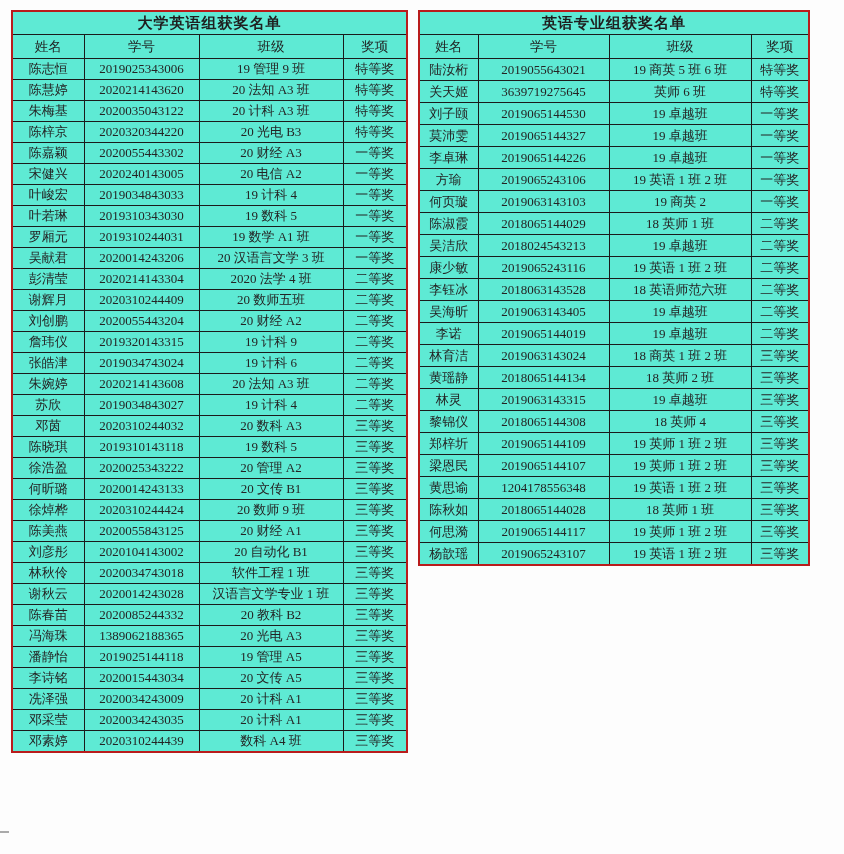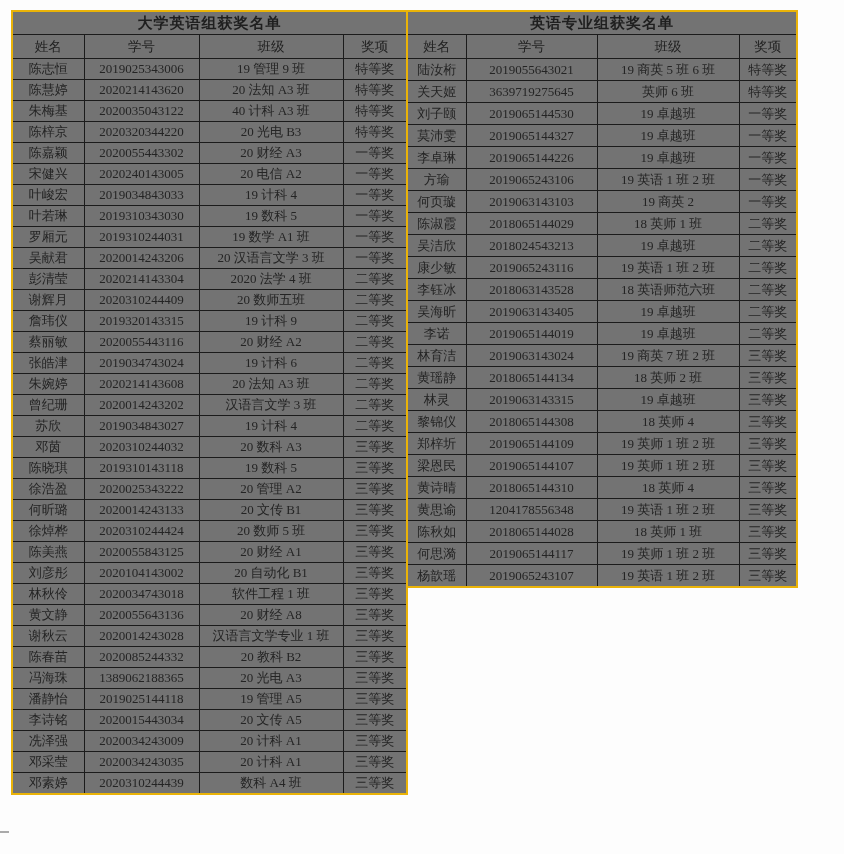--- a/index.html
+++ b/index.html
@@ -17,25 +17,25 @@
     width: 844px;
     height: 854px;
     background: #fdfdfd;
     overflow: hidden;
   }
   table.award-table {
     position: absolute;
     top: 10px;
     border-collapse: collapse;
     table-layout: fixed;
-    background: #737373;
-    border: 2px solid #eab308;
+    background: #5eead4;
+    border: 2px solid #b91c1c;
   }
   table.award-table.left { left: 11px; width: 395px; }
-  table.award-table.right { left: 406px; width: 390px; }
+  table.award-table.right { left: 418px; width: 390px; }
 
   .award-table th, .award-table td {
     border: 1px solid #1b1b1b;
     text-align: center;
     vertical-align: middle;
     padding: 0 2px;
     overflow: hidden;
     white-space: nowrap;
     color: #1f1f1f;
   }
@@ -99,21 +99,21 @@
         </tr>
         <tr>
           <td>陈慧婷</td>
           <td>2020214143620</td>
           <td>20 法知 A3 班</td>
           <td>特等奖</td>
         </tr>
         <tr>
           <td>朱梅基</td>
           <td>2020035043122</td>
-          <td>40 计科 A3 班</td>
+          <td>20 计科 A3 班</td>
           <td>特等奖</td>
         </tr>
         <tr>
           <td>陈梓京</td>
           <td>2020320344220</td>
           <td>20 光电 B3</td>
           <td>特等奖</td>
         </tr>
         <tr>
           <td>陈嘉颖</td>
@@ -157,50 +157,44 @@
           <td>2020 法学 4 班</td>
           <td>二等奖</td>
         </tr>
         <tr>
           <td>谢辉月</td>
           <td>2020310244409</td>
           <td>20 数师五班</td>
           <td>二等奖</td>
         </tr>
         <tr>
+          <td>刘创鹏</td>
+          <td>2020055443204</td>
+          <td>20 财经 A2</td>
+          <td>二等奖</td>
+        </tr>
+        <tr>
           <td>詹玮仪</td>
           <td>2019320143315</td>
           <td>19 计科 9</td>
           <td>二等奖</td>
         </tr>
         <tr>
-          <td>蔡丽敏</td>
-          <td>2020055443116</td>
-          <td>20 财经 A2</td>
-          <td>二等奖</td>
-        </tr>
-        <tr>
           <td>张皓津</td>
           <td>2019034743024</td>
           <td>19 计科 6</td>
           <td>二等奖</td>
         </tr>
         <tr>
           <td>朱婉婷</td>
           <td>2020214143608</td>
           <td>20 法知 A3 班</td>
           <td>二等奖</td>
         </tr>
         <tr>
-          <td>曾纪珊</td>
-          <td>2020014243202</td>
-          <td>汉语言文学 3 班</td>
-          <td>二等奖</td>
-        </tr>
-        <tr>
           <td>苏欣</td>
           <td>2019034843027</td>
           <td>19 计科 4</td>
           <td>二等奖</td>
         </tr>
         <tr>
           <td>邓茵</td>
           <td>2020310244032</td>
           <td>20 数科 A3</td>
           <td>三等奖</td>
@@ -219,45 +213,39 @@
         </tr>
         <tr>
           <td>何昕璐</td>
           <td>2020014243133</td>
           <td>20 文传 B1</td>
           <td>三等奖</td>
         </tr>
         <tr>
           <td>徐焯桦</td>
           <td>2020310244424</td>
-          <td>20 数师 5 班</td>
+          <td>20 数师 9 班</td>
           <td>三等奖</td>
         </tr>
         <tr>
           <td>陈美燕</td>
           <td>2020055843125</td>
           <td>20 财经 A1</td>
           <td>三等奖</td>
         </tr>
         <tr>
           <td>刘彦彤</td>
           <td>2020104143002</td>
           <td>20 自动化 B1</td>
           <td>三等奖</td>
         </tr>
         <tr>
           <td>林秋伶</td>
           <td>2020034743018</td>
           <td>软件工程 1 班</td>
-          <td>三等奖</td>
-        </tr>
-        <tr>
-          <td>黄文静</td>
-          <td>2020055643136</td>
-          <td>20 财经 A8</td>
           <td>三等奖</td>
         </tr>
         <tr>
           <td>谢秋云</td>
           <td>2020014243028</td>
           <td>汉语言文学专业 1 班</td>
           <td>三等奖</td>
         </tr>
         <tr>
           <td>陈春苗</td>
@@ -397,21 +385,21 @@
         </tr>
         <tr>
           <td>李诺</td>
           <td>2019065144019</td>
           <td>19 卓越班</td>
           <td>二等奖</td>
         </tr>
         <tr>
           <td>林育洁</td>
           <td>2019063143024</td>
-          <td>19 商英 7 班 2 班</td>
+          <td>18 商英 1 班 2 班</td>
           <td>三等奖</td>
         </tr>
         <tr>
           <td>黄瑶静</td>
           <td>2018065144134</td>
           <td>18 英师 2 班</td>
           <td>三等奖</td>
         </tr>
         <tr>
           <td>林灵</td>
@@ -431,26 +419,20 @@
           <td>19 英师 1 班 2 班</td>
           <td>三等奖</td>
         </tr>
         <tr>
           <td>梁恩民</td>
           <td>2019065144107</td>
           <td>19 英师 1 班 2 班</td>
           <td>三等奖</td>
         </tr>
         <tr>
-          <td>黄诗晴</td>
-          <td>2018065144310</td>
-          <td>18 英师 4</td>
-          <td>三等奖</td>
-        </tr>
-        <tr>
           <td>黄思谕</td>
           <td>1204178556348</td>
           <td>19 英语 1 班 2 班</td>
           <td>三等奖</td>
         </tr>
         <tr>
           <td>陈秋如</td>
           <td>2018065144028</td>
           <td>18 英师 1 班</td>
           <td>三等奖</td>

